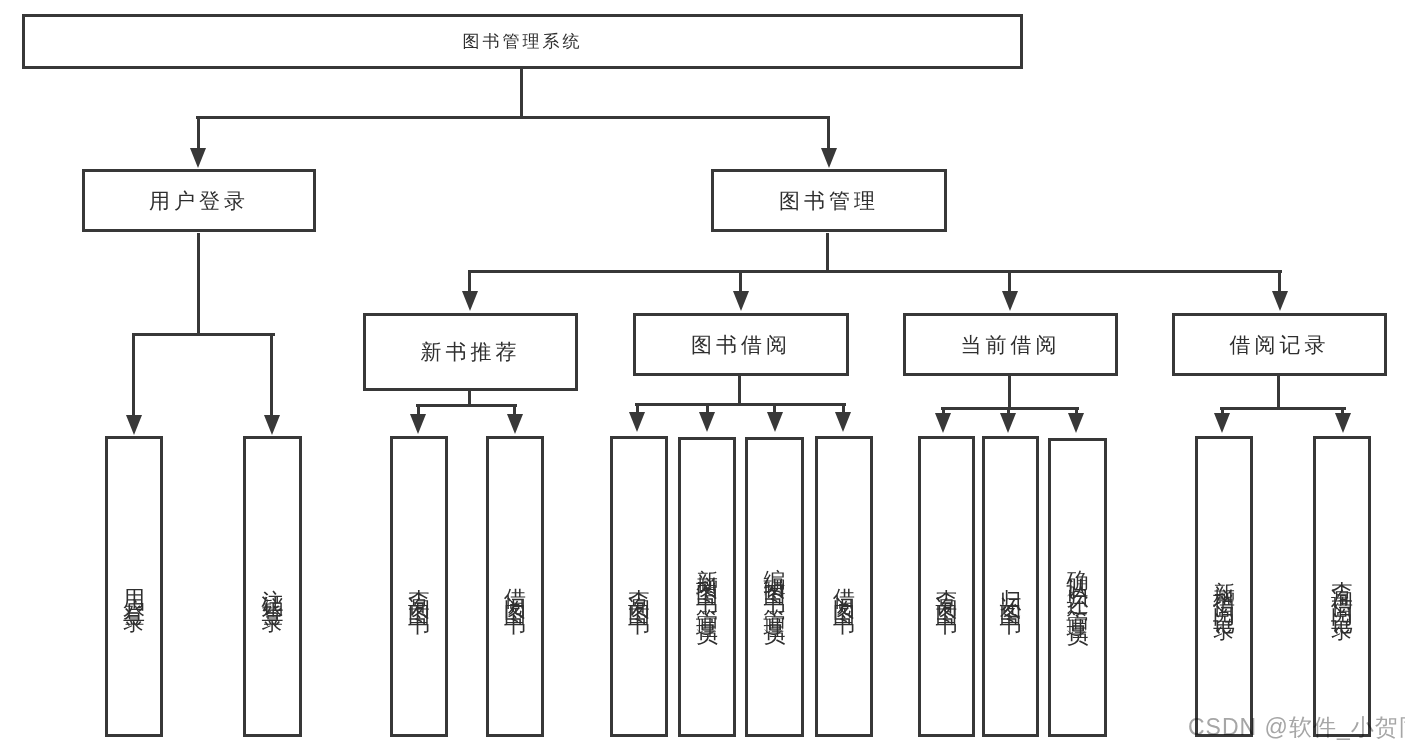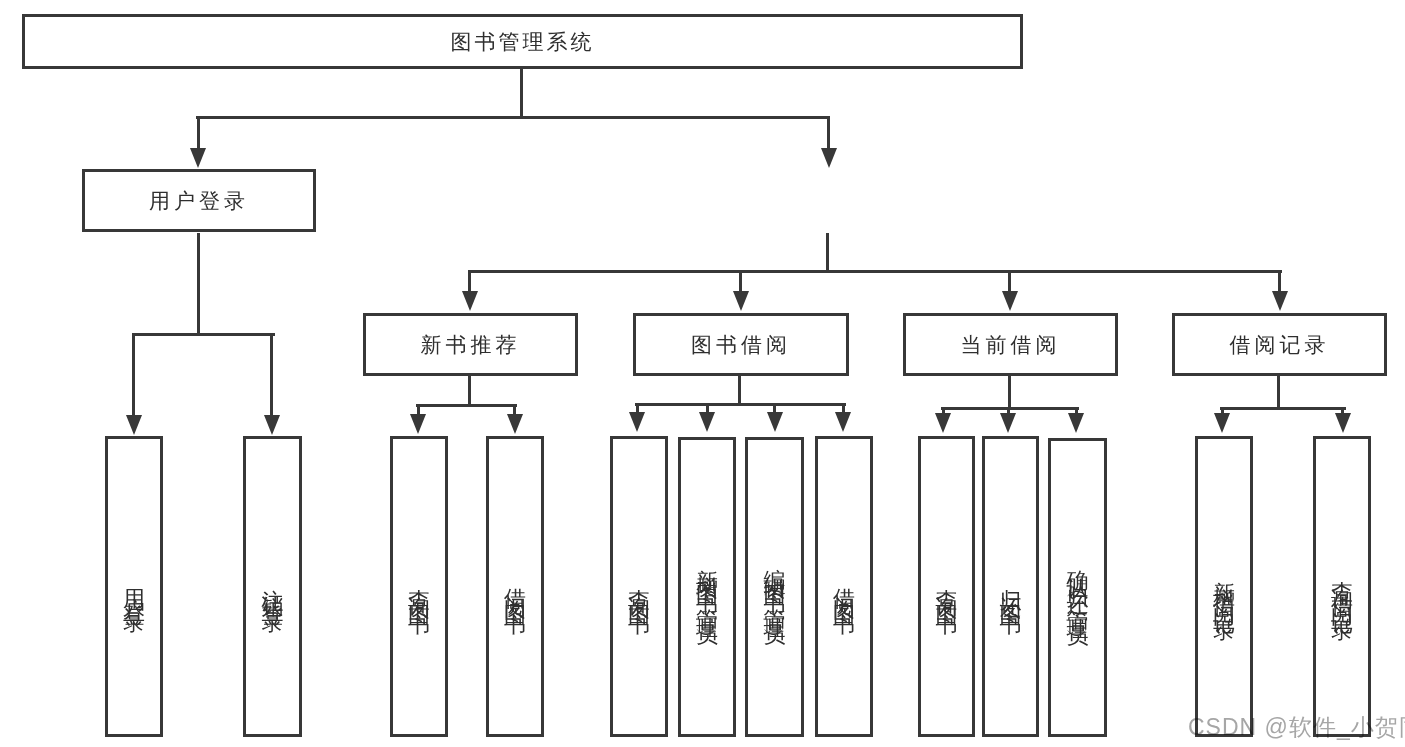--- a/index.html
+++ b/index.html
@@ -20,21 +20,21 @@
     align-items:center;
     justify-content:center;
     z-index:2;
   }
   .hlabel{
     font-size:21px;
     letter-spacing:4px;
     white-space:nowrap;
     color:#2f2f2f;
   }
-  .root-label{font-size:21px;letter-spacing:3px;}
+  .root-label{font-size:17px;letter-spacing:3px;}
   .vtext{
     writing-mode:vertical-rl;
     text-orientation:mixed;
     font-size:22px;
     letter-spacing:8px;
     line-height:1;
     color:#2f2f2f;
   }
   .vline,.hline{
     position:absolute;
@@ -126,22 +126,25 @@
   <div class="vline" style="left:1341px;top:409px;height:10px;"></div>
   <div class="arrow" style="left:1335px;top:413px;"></div>
 
   <div class="box" style="left:22px;top:14px;width:1001px;height:55px;">
     <span class="hlabel root-label">图书管理系统</span>
   </div>
 
   <div class="box" style="left:82px;top:169px;width:234px;height:63px;">
     <span class="hlabel">用户登录</span>
   </div>
-
-  <div class="box" style="left:363px;top:313px;width:215px;height:63px;">
+  <div class="box" style="left:711px;top:169px;width:236px;height:63px;">
+    <span class="hlabel">图书管理</span>
+  </div>
+
+  <div class="box" style="left:363px;top:313px;width:215px;height:78px;">
     <span class="hlabel">新书推荐</span>
   </div>
   <div class="box" style="left:903px;top:313px;width:215px;height:63px;">
     <span class="hlabel">当前借阅</span>
   </div>
   <div class="box" style="left:633px;top:313px;width:216px;height:63px;">
     <span class="hlabel">图书借阅</span>
   </div>
   <div class="box" style="left:1172px;top:313px;width:215px;height:63px;">
     <span class="hlabel">借阅记录</span>

